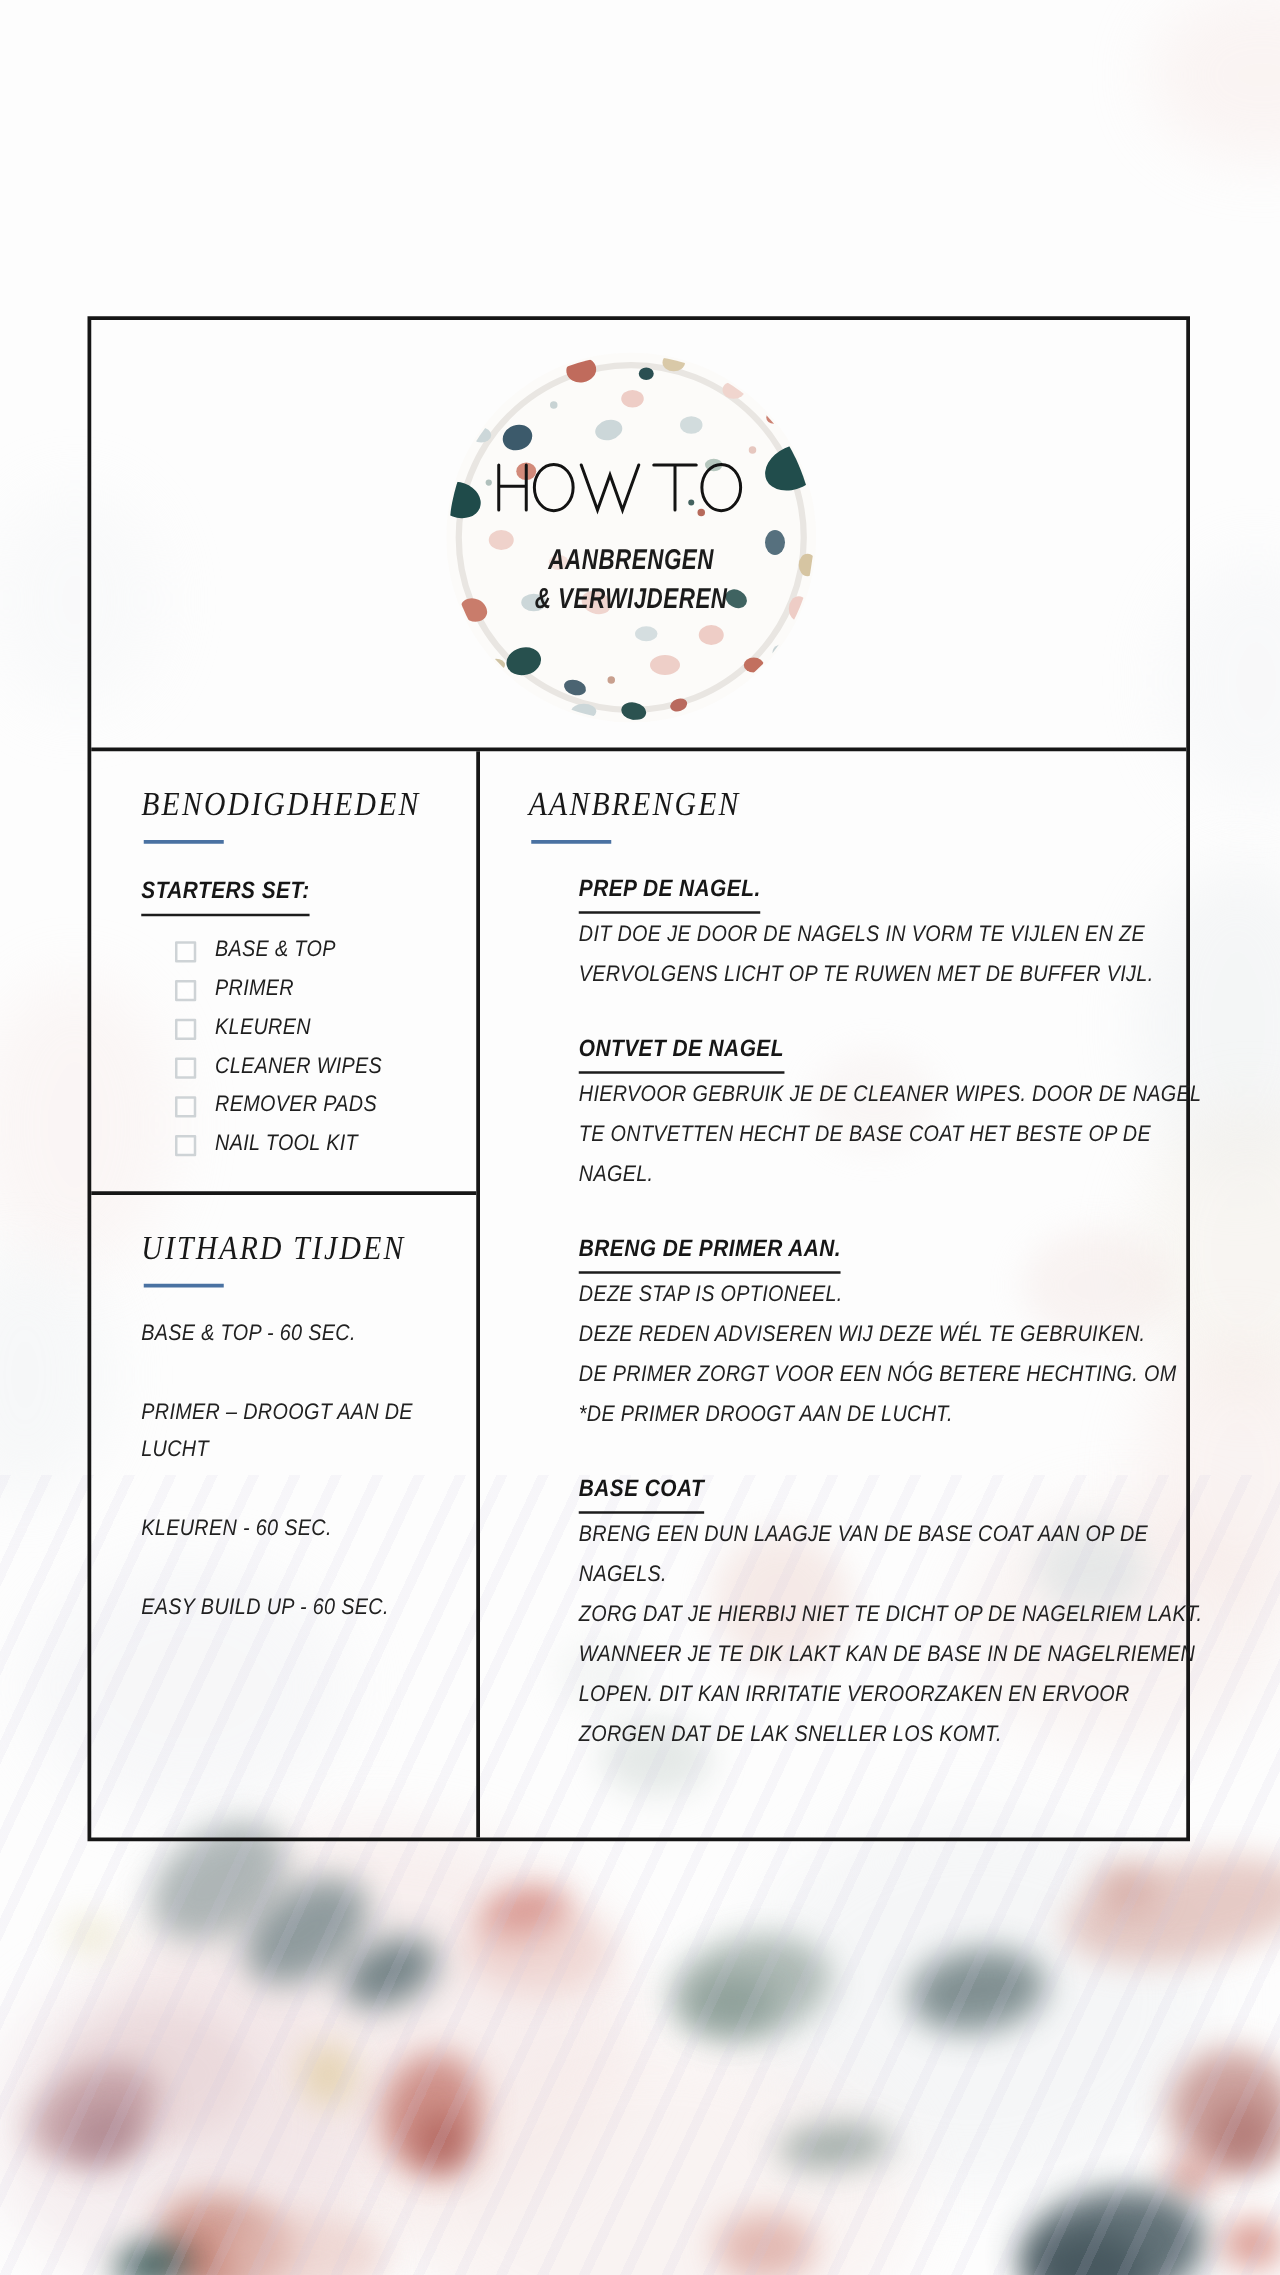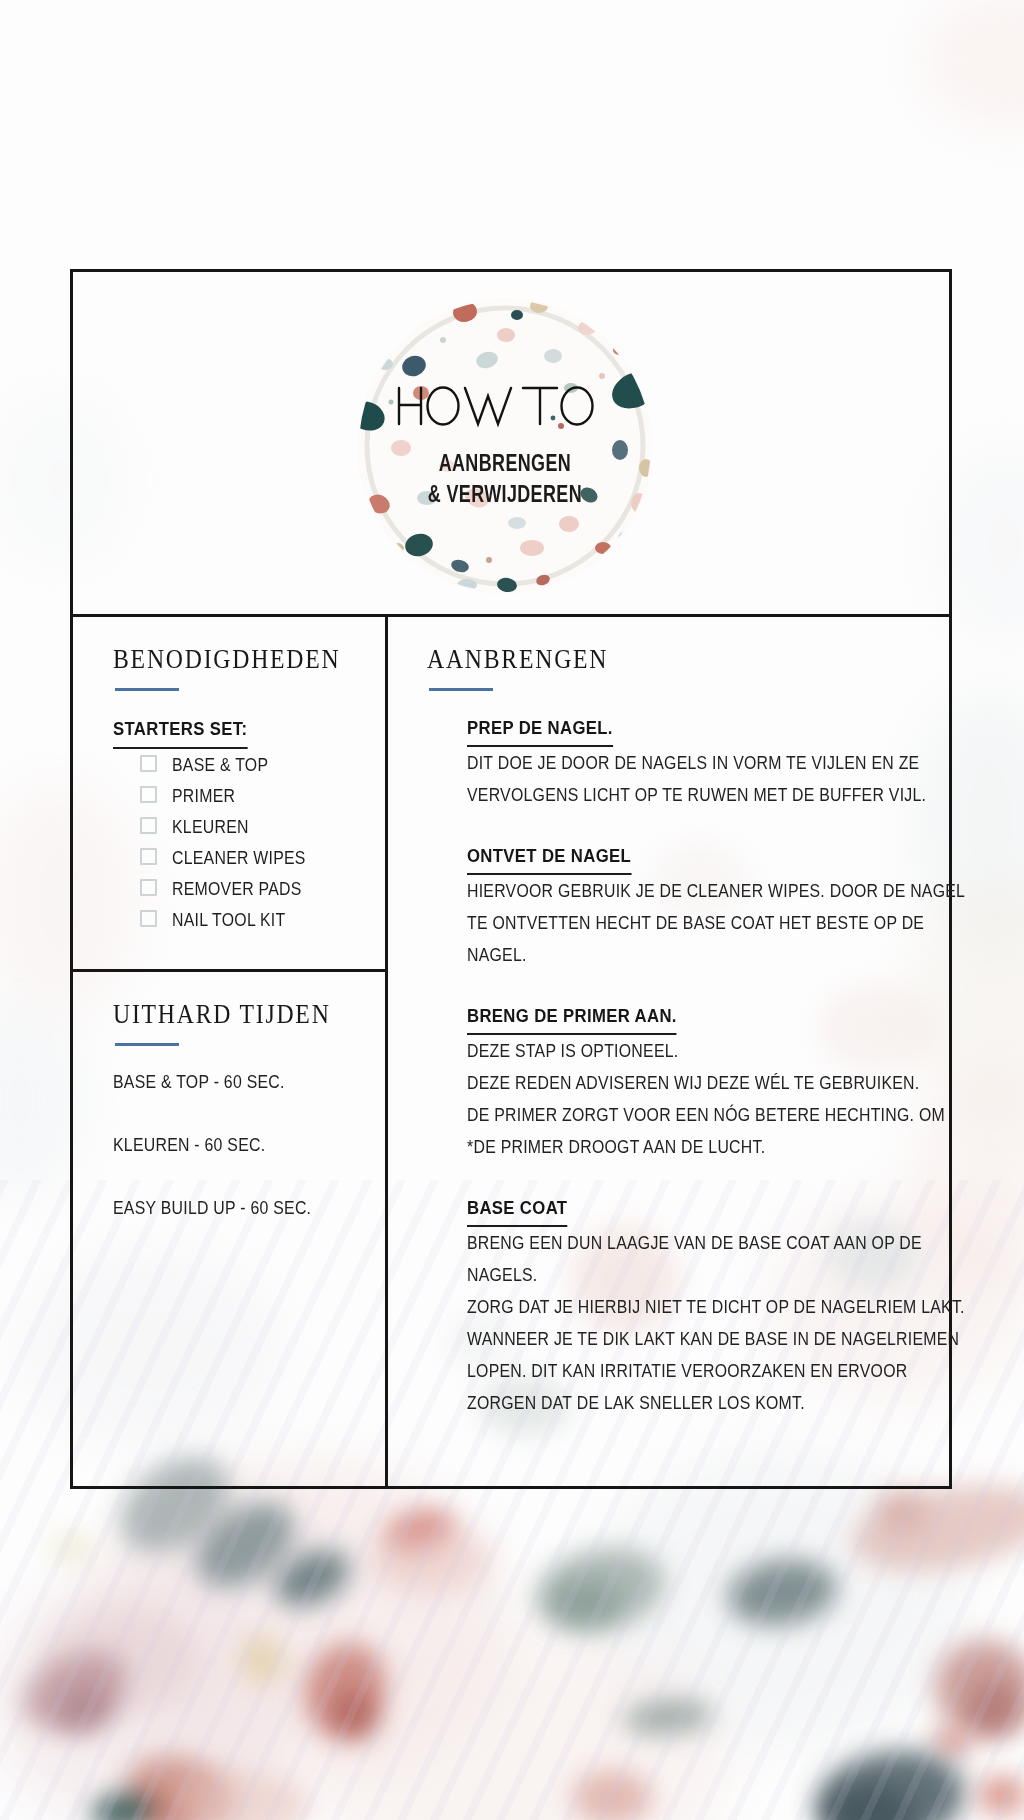--- a/index.html
+++ b/index.html
@@ -5,22 +5,22 @@
   html,body{margin:0;padding:0;background:#ffffff;}
   .page{position:relative;width:1024px;height:1820px;overflow:hidden;background:#fdfdfd;
         font-family:"Liberation Sans","DejaVu Sans",sans-serif;color:#1e1e1e;}
   
   .bg{position:absolute;inset:0;z-index:0;}
   .wb{position:absolute;border-radius:50%;filter:blur(13px);}
   .wash{filter:blur(24px);}
   .streaks{position:absolute;left:0;right:0;top:1180px;height:640px;
            background:repeating-linear-gradient(115deg,rgba(204,198,223,.13) 0 8px,rgba(255,255,255,0) 8px 30px);}
   
-  .doc{position:absolute;left:70px;top:269px;width:882px;height:1220px;z-index:1;
-       border:3px solid #161616;box-sizing:border-box;background:transparent;}
+  .doc{position:absolute;left:70px;top:253px;width:882px;height:1220px;z-index:1;
+       border:3px solid #161616;box-sizing:border-box;background:transparent;font-style:italic;}
   .hdr{position:relative;height:342px;border-bottom:3px solid #161616;box-sizing:content-box;}
   .logo{position:absolute;left:284px;top:26px;width:296px;height:296px;}
   .logo svg{position:absolute;left:0;top:0;}
   .subtitle{position:absolute;left:0;right:0;top:150px;text-align:center;
             font-weight:700;font-size:23px;line-height:31px;letter-spacing:.5px;color:#1b1b1b;}
   .sr{position:absolute;width:1px;height:1px;overflow:hidden;clip:rect(0 0 0 0);white-space:nowrap;}
   .cols{display:flex;height:869px;}
   .colL{width:351px;box-sizing:border-box;border-right:3px solid #161616;display:flex;flex-direction:column;}
   .sec1{height:355px;box-sizing:border-box;border-bottom:3px solid #161616;padding:27px 14px 0 40px;}
   .sec2{flex:1;padding:27px 14px 0 40px;}
@@ -29,21 +29,21 @@
      font-size:27px;line-height:30px;letter-spacing:2px;color:#181818;}
   .rule{width:64px;height:3px;background:#4a72a2;margin:14px 0 21px 2px;}
   .tx{display:inline-block;transform:scaleX(.88);transform-origin:0 50%;white-space:nowrap;}
   .txc{display:inline-block;transform:scaleX(.78);transform-origin:50% 50%;white-space:nowrap;}
   .subhead{font-size:19px;font-weight:700;line-height:32px;letter-spacing:.4px;color:#161616;}
   .u{border-bottom:2px solid #1c1c1c;padding-bottom:1px;}
   .ln{font-size:18px;line-height:32px;letter-spacing:.3px;color:#212121;}
   .step{margin-top:29px;margin-left:40px;}
   .list-title{font-size:19px;font-weight:700;line-height:34px;letter-spacing:.4px;color:#161616;}
   .chk{margin-top:6px;}
-  .chk-item{display:flex;align-items:flex-start;height:31px;margin-left:27px;font-size:18px;letter-spacing:.3px;}
+  .chk-item{display:flex;align-items:flex-end;height:31px;margin-left:27px;font-size:18px;letter-spacing:.3px;}
   .cb{width:13px;height:13px;border:2px solid #ced3d6;border-radius:1px;margin-right:15px;flex:0 0 auto;background:rgba(255,255,255,.4);}
   .cure-block{margin-bottom:33px;}
   .cure-block .ln{line-height:30px;}
 </style>
 </head>
 <body>
 
 <div class="page">
 
   <div class="bg">
@@ -222,20 +222,24 @@
           </div>
         </section>
 
         <section class="sec2">
           <h2><span class="tx">UITHARD TIJDEN</span></h2>
           <div class="rule"></div>
           <div class="cure-block">
             <div class="ln"><span class="tx">BASE &amp; TOP - 60 SEC.</span></div>
           </div>
           <div class="cure-block">
+            <div class="ln"><span class="tx">PRIMER – DROOGT AAN DE</span></div>
+            <div class="ln"><span class="tx">LUCHT</span></div>
+          </div>
+          <div class="cure-block">
             <div class="ln"><span class="tx">KLEUREN - 60 SEC.</span></div>
           </div>
           <div class="cure-block">
             <div class="ln"><span class="tx">EASY BUILD UP - 60 SEC.</span></div>
           </div>
         </section>
       </aside>
 
       <main class="colR">
         <h2><span class="tx">AANBRENGEN</span></h2>

